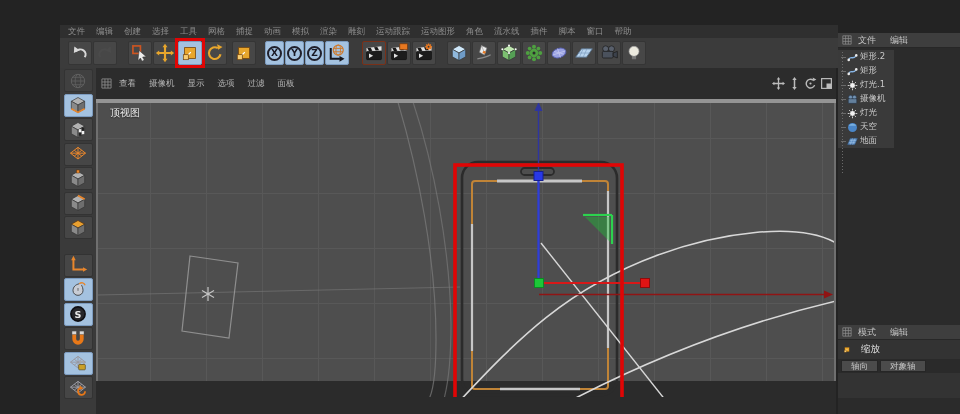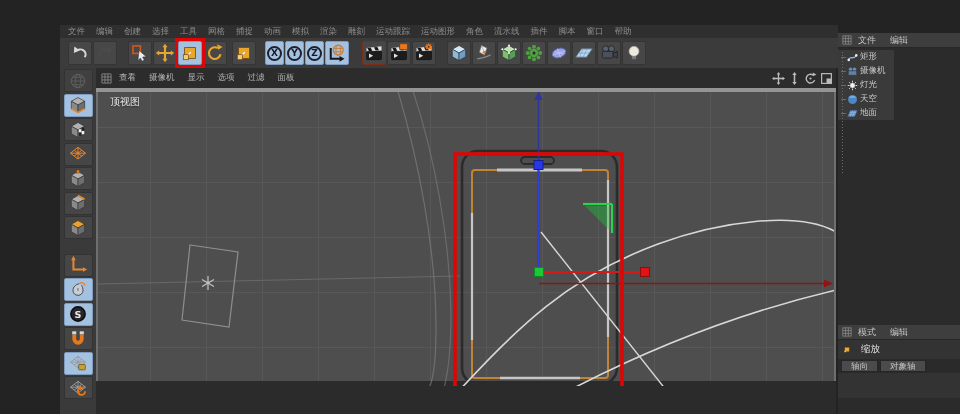--- a/index.html
+++ b/index.html
@@ -33,21 +33,21 @@
   .sb-btn{width:29px;height:23px;margin-bottom:1.5px;background:#464646;border:1px solid #333;
           border-radius:2px;display:flex;align-items:center;justify-content:center;flex:none;}
   .sb-btn svg{width:20px;height:20px;}
   .sb-btn.active{background:#a4c2e0;border-color:#7d9cc0;}
   .sb-btn.gap{margin-top:13px;}
   .sb-btn.disabled{background:#404040;}
   .sb-btn.disabled svg{opacity:.55;}
 
   
   #viewport{position:absolute;left:96px;top:68px;width:740px;height:313px;background:#2c2c2c;}
-  #vp-menu{height:20px;display:flex;align-items:center;padding-left:3px;}
+  #vp-menu{height:31px;display:flex;align-items:center;padding-left:3px;}
   .vp-menu-item{font-size:8.5px;color:#b2b2b2;margin-right:13px;white-space:nowrap;}
   #vp-nav{margin-left:auto;display:flex;align-items:center;padding-right:3px;}
   #vp-nav .nav-ic{width:13px;height:13px;margin-left:3px;display:flex;align-items:center;justify-content:center;}
   #vp-band{height:4px;background:#949494;}
   #vp-content{position:relative;width:740px;height:296px;background:#4e4e4e;overflow:hidden;
       border-left:2px solid #6f6f6f;border-right:2px solid #6f6f6f;border-bottom:2px solid #5a5a5a;
       background-image:linear-gradient(to right,#585858 1px,transparent 1px),
                        linear-gradient(to bottom,#585858 1px,transparent 1px);
       background-size:56px 55px;background-position:-4px -20px;}
   #view-label{position:absolute;left:12px;top:3px;font-size:10px;color:#ececec;z-index:20;text-shadow:0 1px 1px #222;}
@@ -520,21 +520,48 @@
         <div class="om-row">
           <div class="om-chip">
             <span class="om-tick"></span>
             <span style="width: 11px; height: 11px; display: inline-flex; margin-right: 2px; flex: 0 0 auto;">
               <svg viewBox="0 0 12 12">
                 <path d="M1.8 8.6C3.8 2.8 6.2 9.8 10.2 3.6" fill="none" stroke="#86b4e4" stroke-width="1.5"></path>
                 <circle cx="1.9" cy="8.6" r="1.4" fill="#ececec"></circle>
                 <circle cx="10.1" cy="3.7" r="1.4" fill="#ececec"></circle>
               </svg>
             </span>
+            <span class="om-label">矩形.2</span>
+          </div>
+        </div>
+        <div class="om-row">
+          <div class="om-chip">
+            <span class="om-tick"></span>
+            <span style="width: 11px; height: 11px; display: inline-flex; margin-right: 2px; flex: 0 0 auto;">
+              <svg viewBox="0 0 12 12">
+                <path d="M1.8 8.6C3.8 2.8 6.2 9.8 10.2 3.6" fill="none" stroke="#86b4e4" stroke-width="1.5"></path>
+                <circle cx="1.9" cy="8.6" r="1.4" fill="#ececec"></circle>
+                <circle cx="10.1" cy="3.7" r="1.4" fill="#ececec"></circle>
+              </svg>
+            </span>
             <span class="om-label">矩形</span>
+          </div>
+        </div>
+        <div class="om-row">
+          <div class="om-chip">
+            <span class="om-tick"></span>
+            <span style="width: 11px; height: 11px; display: inline-flex; margin-right: 2px; flex: 0 0 auto;">
+              <svg viewBox="0 0 12 12">
+                <circle cx="6" cy="6" r="2.7" fill="#f2f2f2"></circle>
+                <g stroke="#dcdcdc" stroke-width="1">
+                  <path d="M6 .8v2M6 9.2v2M.8 6h2M9.2 6h2M2.3 2.3l1.4 1.4M8.3 8.3l1.4 1.4M9.7 2.3L8.3 3.7M3.7 8.3L2.3 9.7"></path>
+                </g>
+              </svg>
+            </span>
+            <span class="om-label">灯光.1</span>
           </div>
         </div>
         <div class="om-row">
           <div class="om-chip">
             <span class="om-tick"></span>
             <span style="width: 11px; height: 11px; display: inline-flex; margin-right: 2px; flex: 0 0 auto;">
               <svg viewBox="0 0 12 12">
                 <circle cx="3.9" cy="3.6" r="2.2" fill="#7292b2" stroke="#223348" stroke-width=".6"></circle>
                 <circle cx="8.1" cy="3.6" r="2.2" fill="#7292b2" stroke="#223348" stroke-width=".6"></circle>
                 <rect x="1.4" y="5.2" width="9.2" height="5" rx="1" fill="#64809c" stroke="#223348" stroke-width=".6"></rect>

